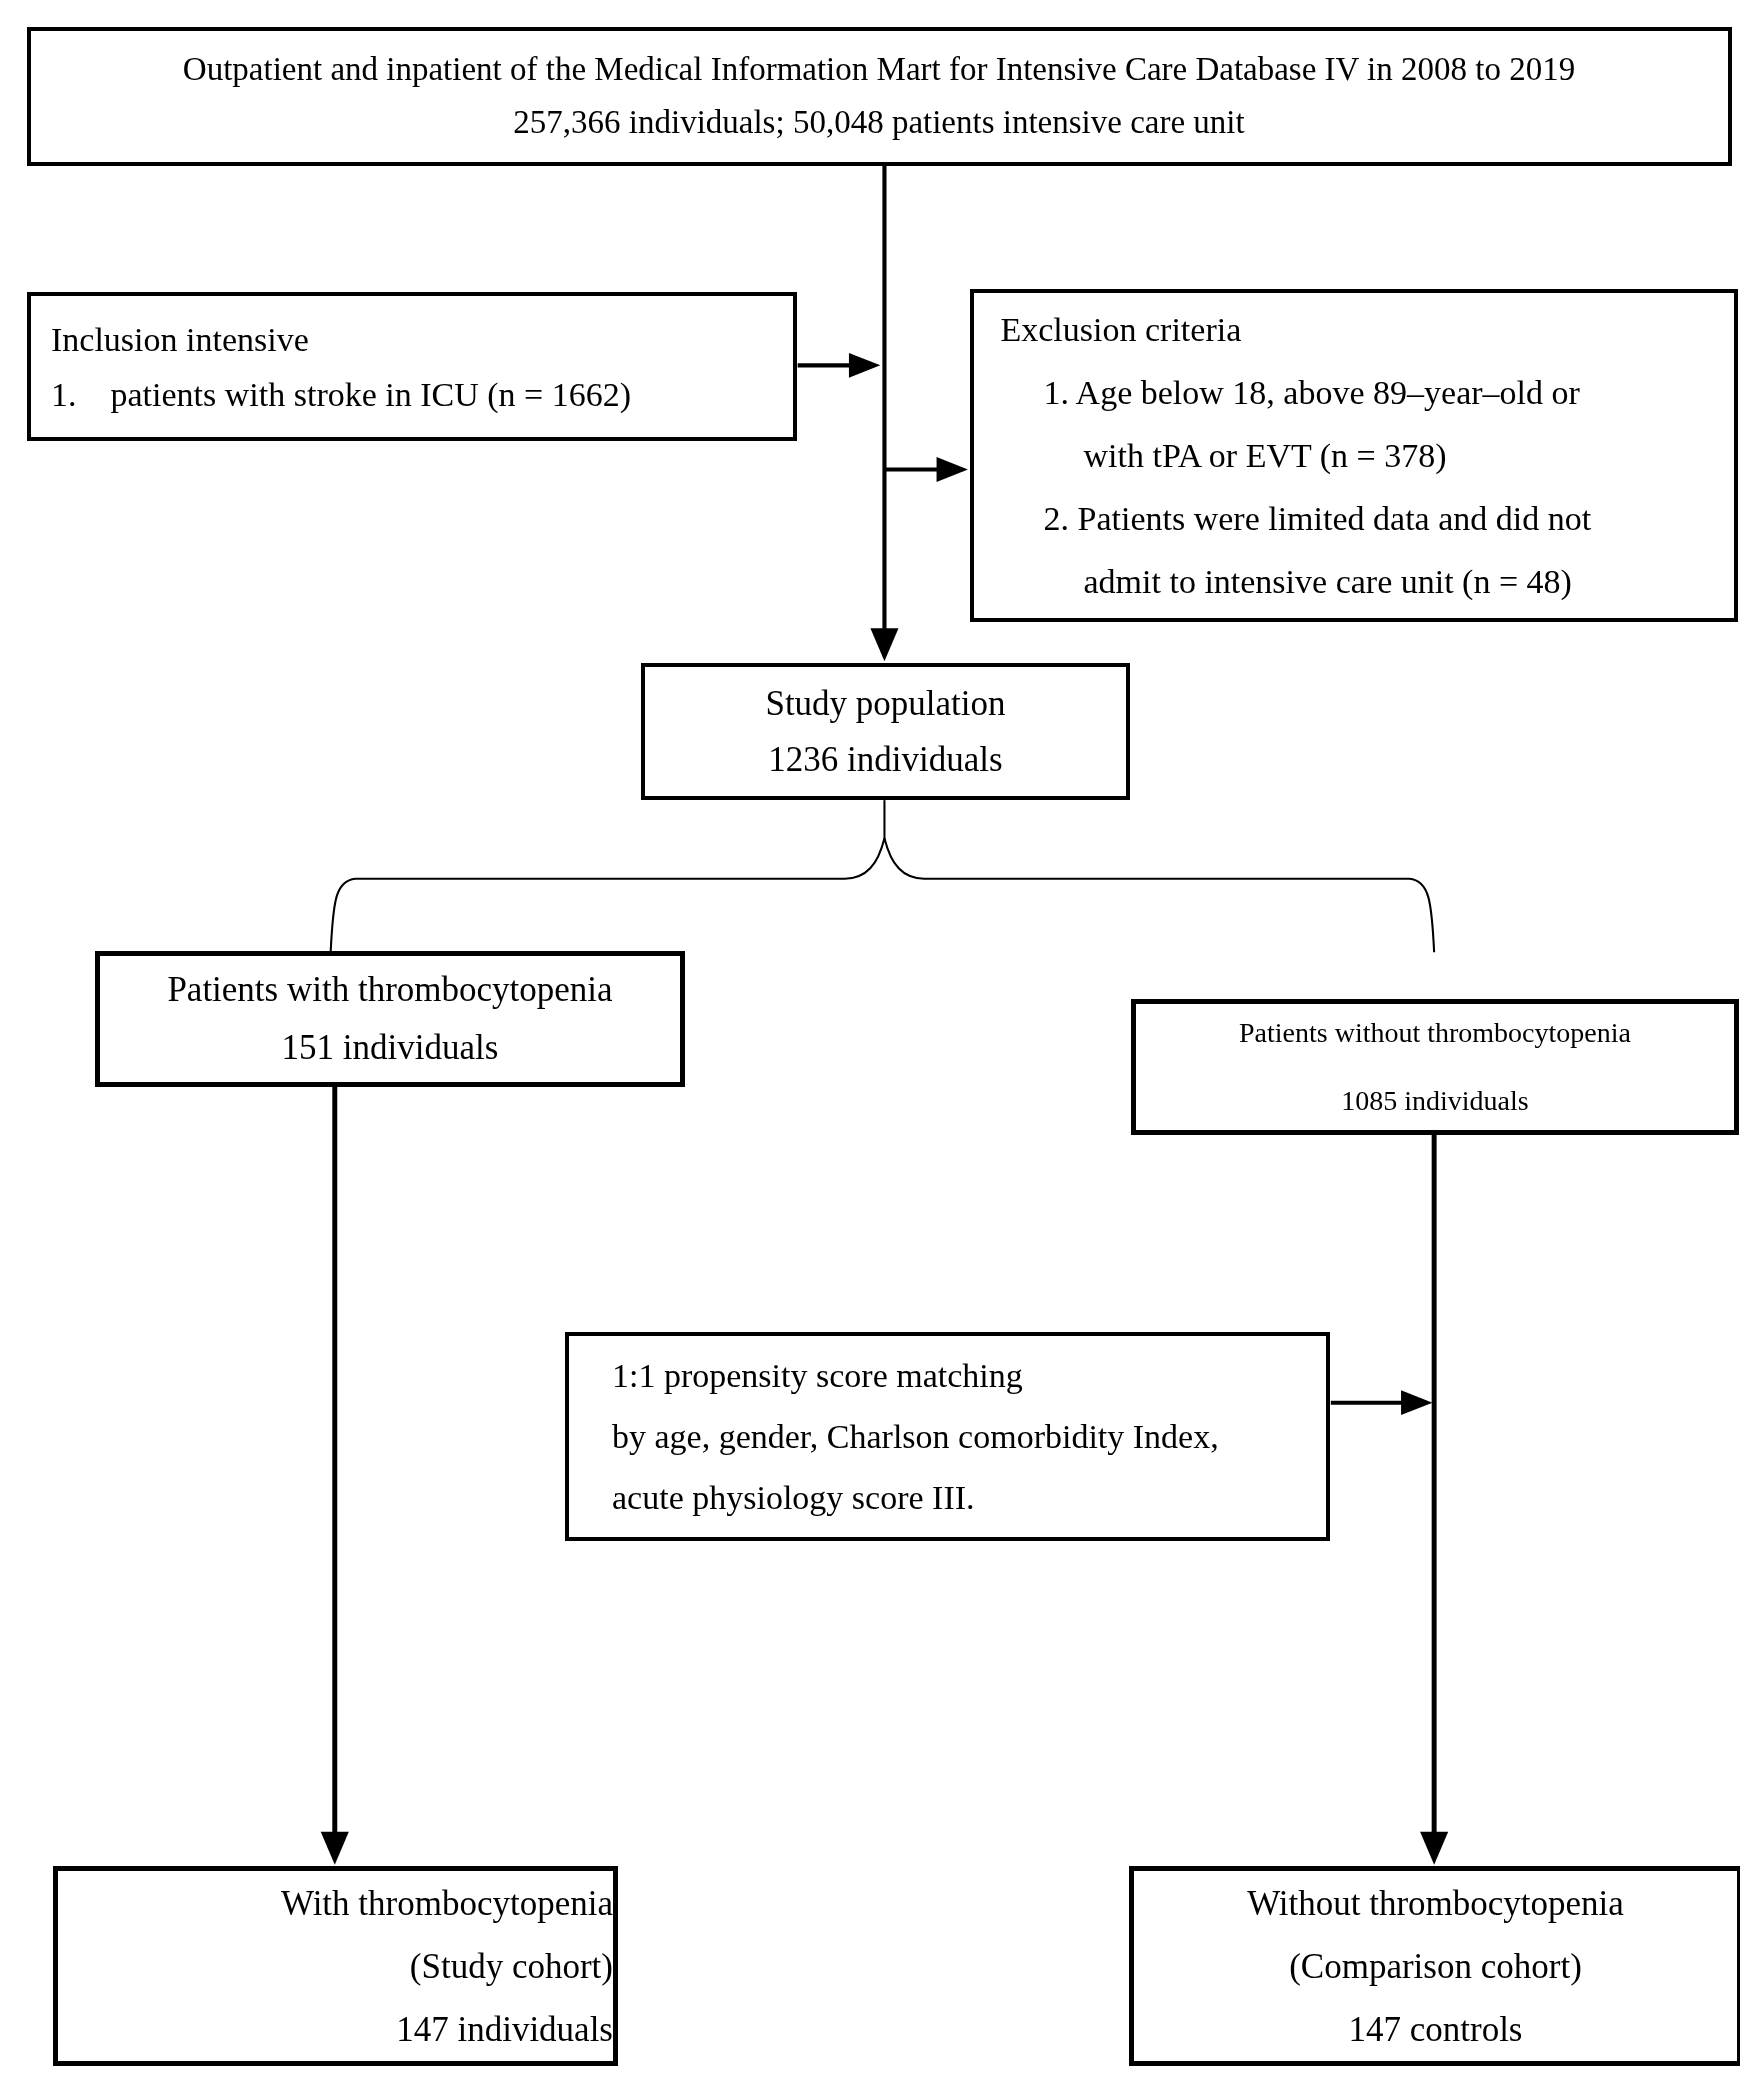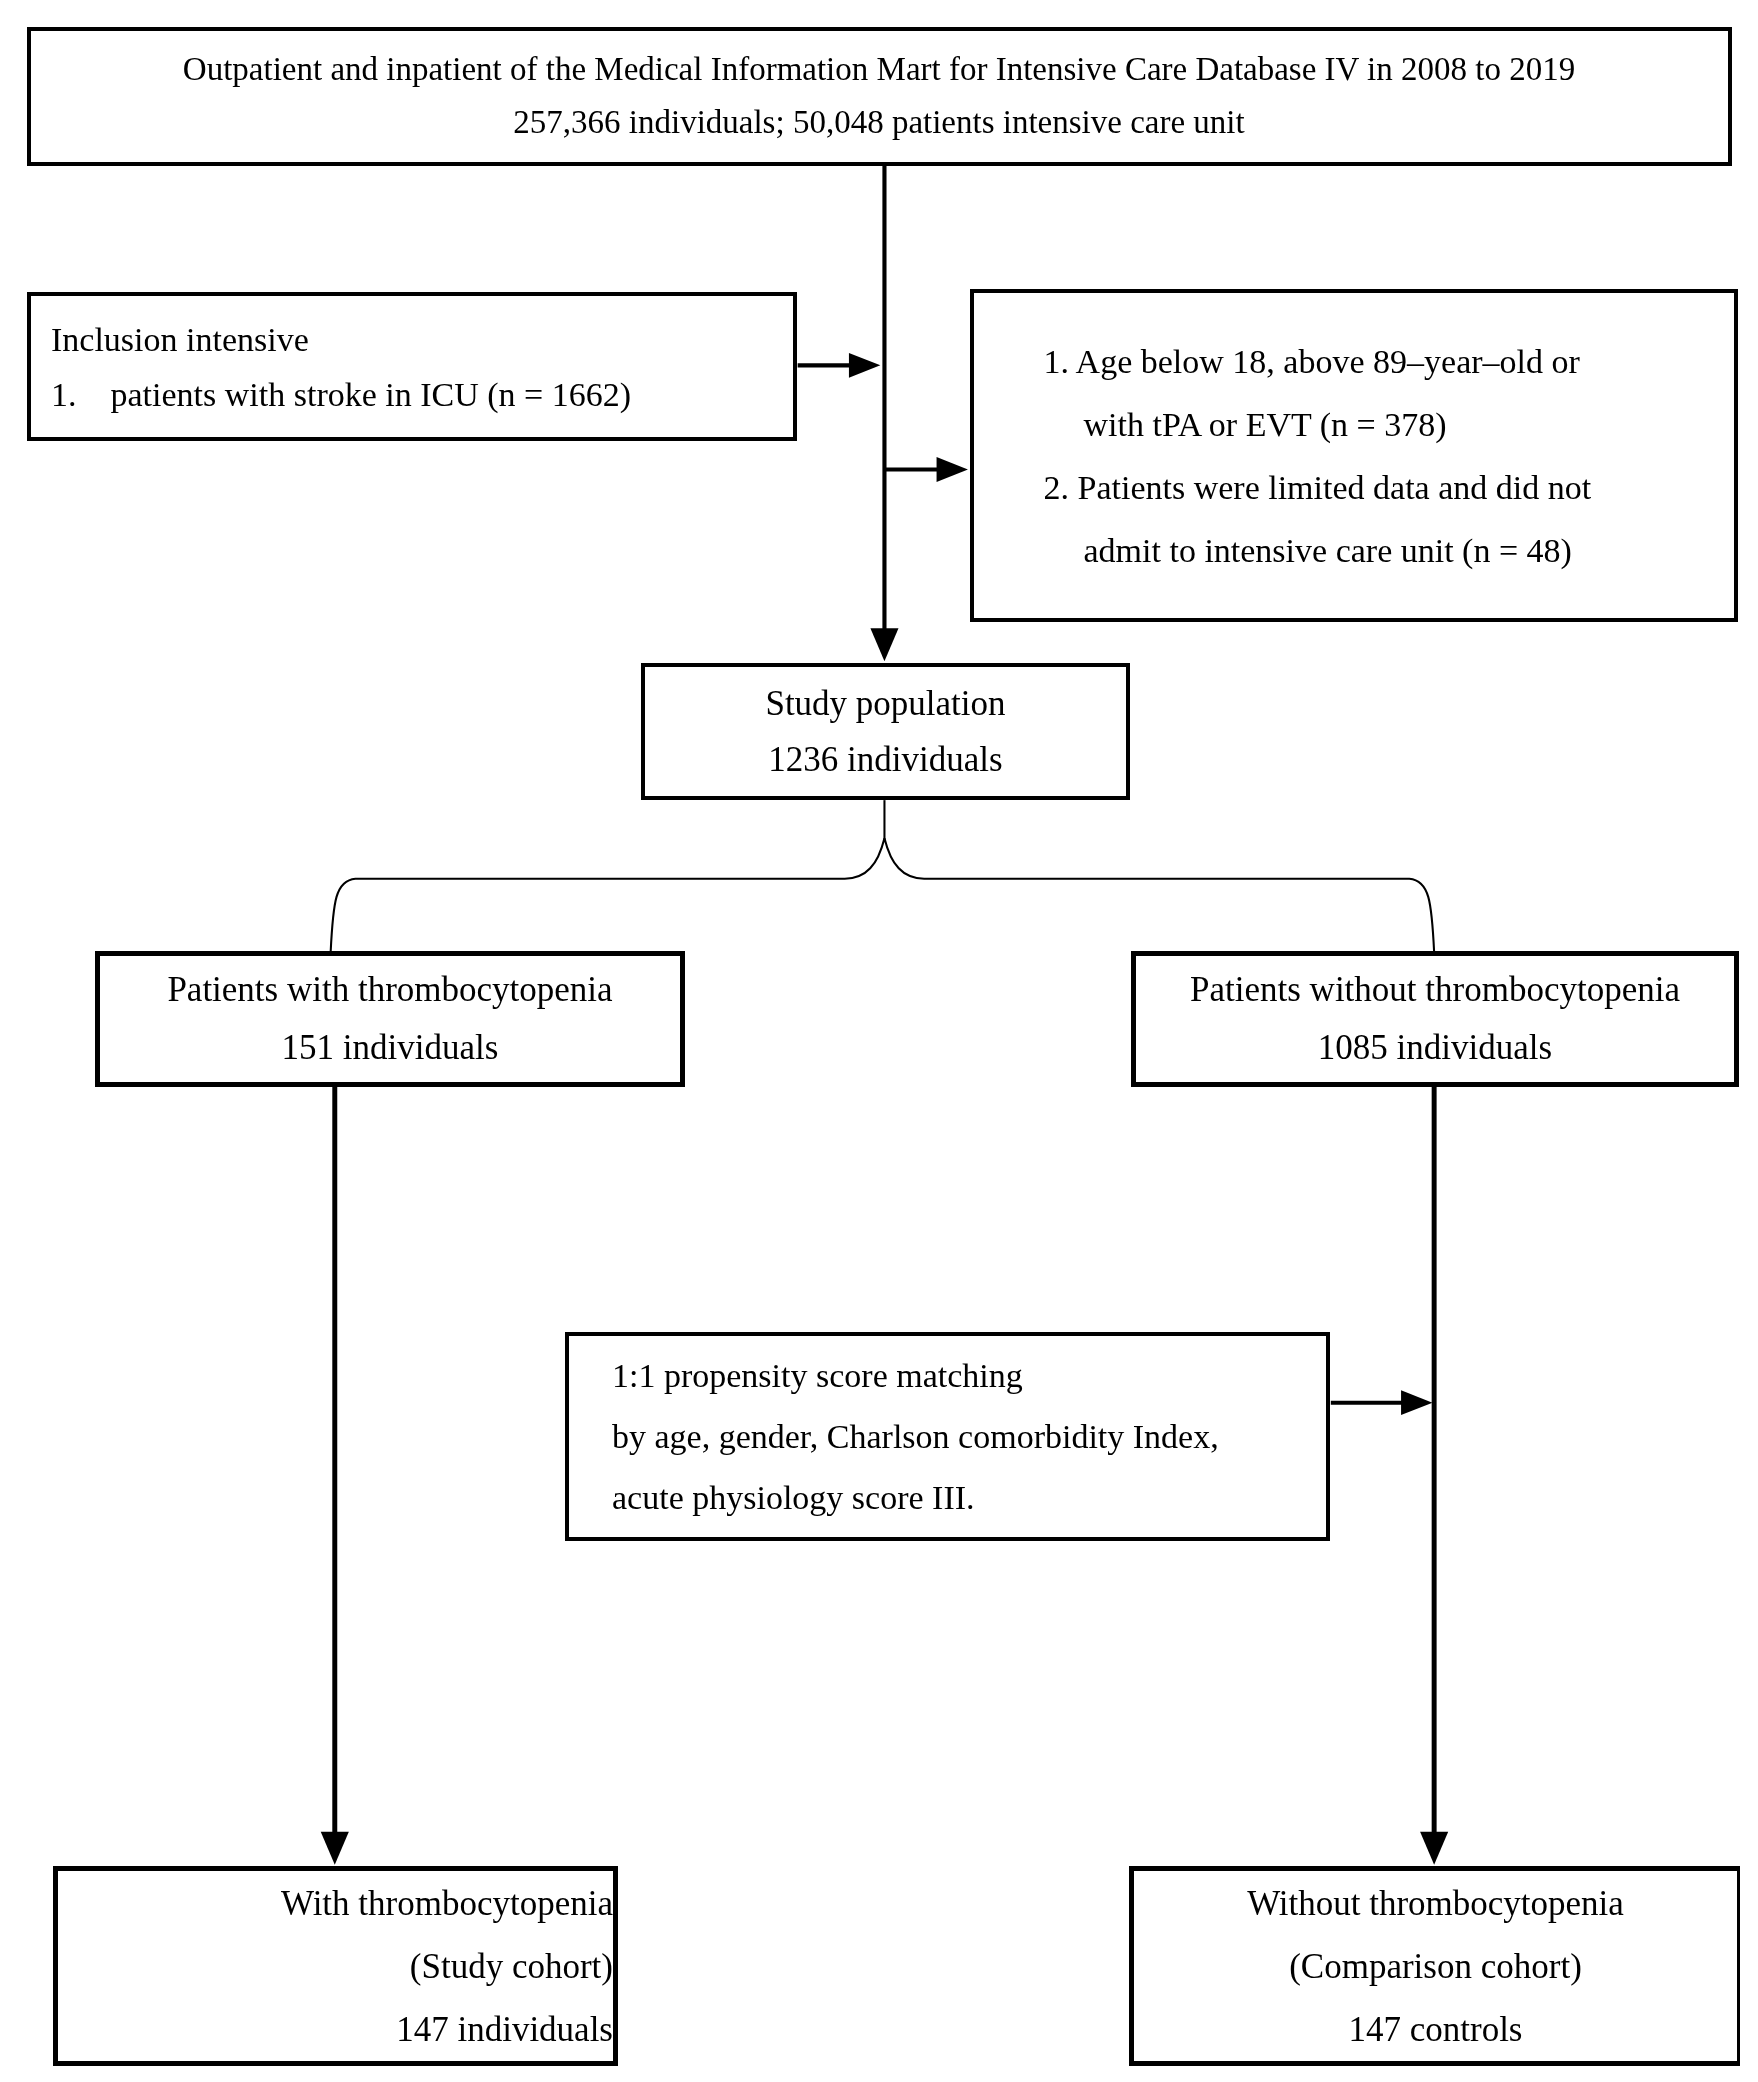--- a/index.html
+++ b/index.html
@@ -29,21 +29,21 @@
     text-align: center;
   }
   .ln { white-space: pre; }
   .left-align { align-items: flex-start; text-align: left; }
 
   .b-top      { left: 26.5px;   top: 26.5px;   width: 1705px; height: 139px; font-size: 33px; line-height: 53px; }
   .b-incl     { left: 27px;   top: 292px;  width: 770px;  height: 149px; font-size: 34px; line-height: 55px; padding-left: 20px; }
   .b-excl     { left: 970px; top: 289px;  width: 768px;  height: 333px; font-size: 34px; line-height: 63px; padding-left: 26.5px; }
   .b-study    { left: 641px;  top: 663px;  width: 489px;  height: 137px; font-size: 35px; line-height: 56px; }
   .b-withtp   { left: 55px;   top: 951px; width: 590px;  height: 136px; border-width: 5px; font-size: 35px; line-height: 58px; margin-left: 40px; }
-  .b-withouttp{ left: 1131px; top: 951px; width: 608px;  height: 136px; border-width: 5px; font-size: 35px; line-height: 58px; }
+  .b-withouttp{ left: 1131px; top: 999px; width: 608px;  height: 136px; border-width: 5px; font-size: 28px; line-height: 58px; justify-content: space-between; }
   .b-match    { left: 565px;  top: 1332px; width: 765px;  height: 209px; font-size: 34px; line-height: 61px; padding-left: 43px; }
   .b-cohortL  { left: 53px;   top: 1866px; width: 565px;  height: 200px; border-width: 5px; font-size: 35px; line-height: 63px; align-items: flex-end; }
   .b-cohortR  { left: 1129px; top: 1866px; width: 613px;  height: 200px; border-width: 5px; font-size: 35px; line-height: 63px; }
 
   .i1 { margin-left: 43px; }
   .i2 { margin-left: 83px; }
 </style>
 </head>
 <body>
 
@@ -91,20 +91,21 @@
     <div class="ln">Outpatient and inpatient of the Medical Information Mart for Intensive Care Database IV in 2008 to 2019</div>
     <div class="ln">257,366 individuals; 50,048 patients intensive care unit</div>
   </div>
 
   <div class="box b-incl left-align">
     <div class="ln">Inclusion intensive</div>
     <div class="ln">1. patients with stroke in ICU (n = 1662)</div>
   </div>
 
   <div class="box b-excl left-align">
+    <div class="ln">Exclusion criteria</div>
     <div class="ln i1">1. Age below 18, above 89–year–old or</div>
     <div class="ln i2">with tPA or EVT (n = 378)</div>
     <div class="ln i1">2. Patients were limited data and did not</div>
     <div class="ln i2">admit to intensive care unit (n = 48)</div>
   </div>
 
   <div class="box b-study">
     <div class="ln">Study population</div>
     <div class="ln">1236 individuals</div>
   </div>

